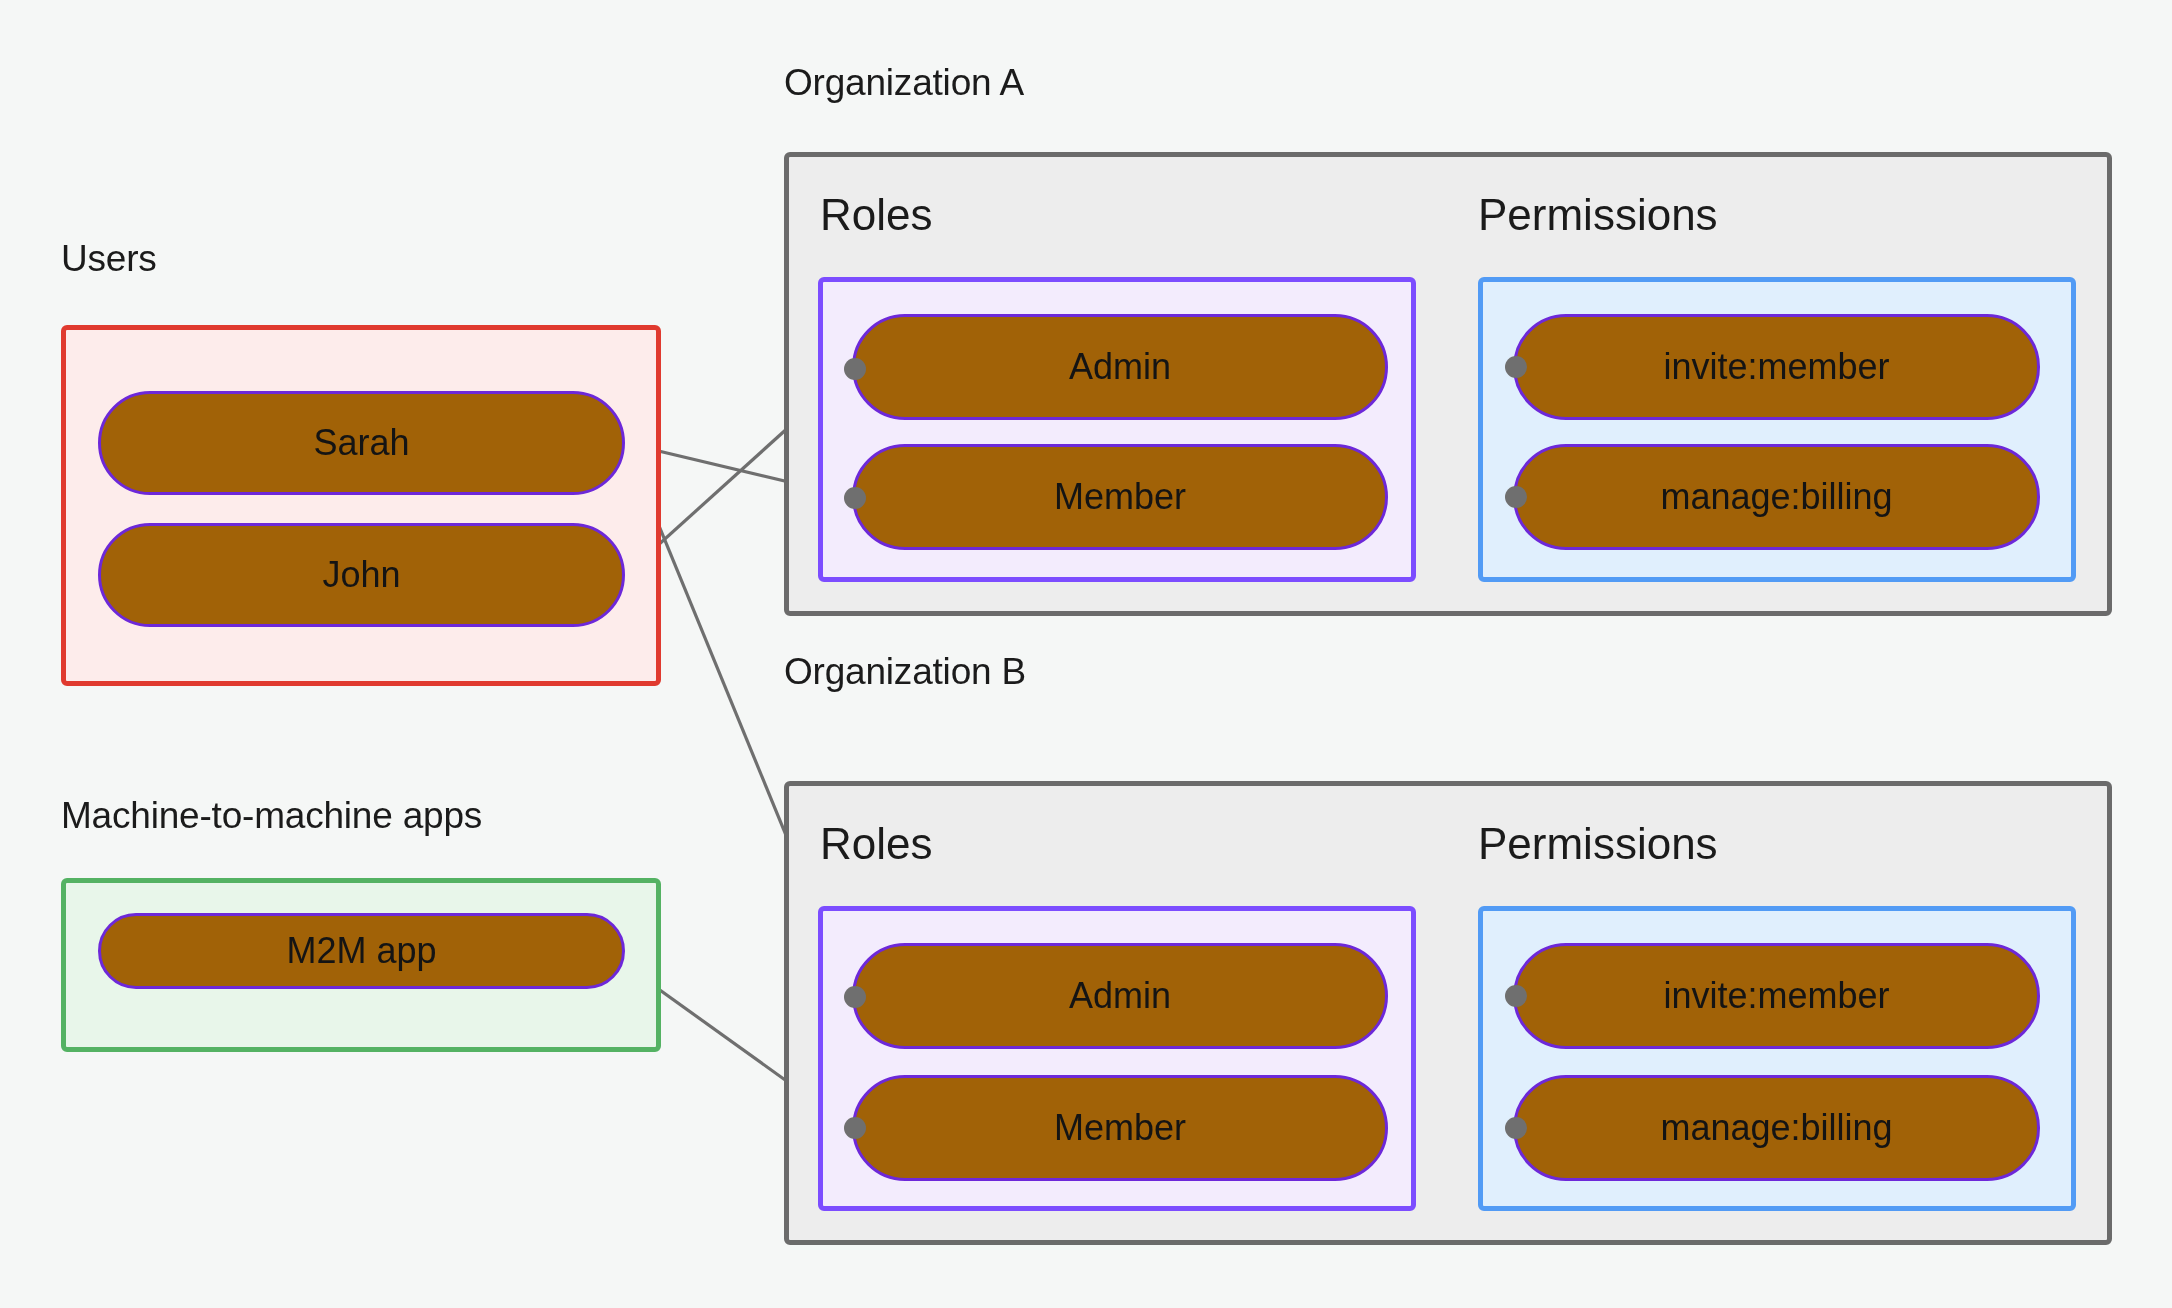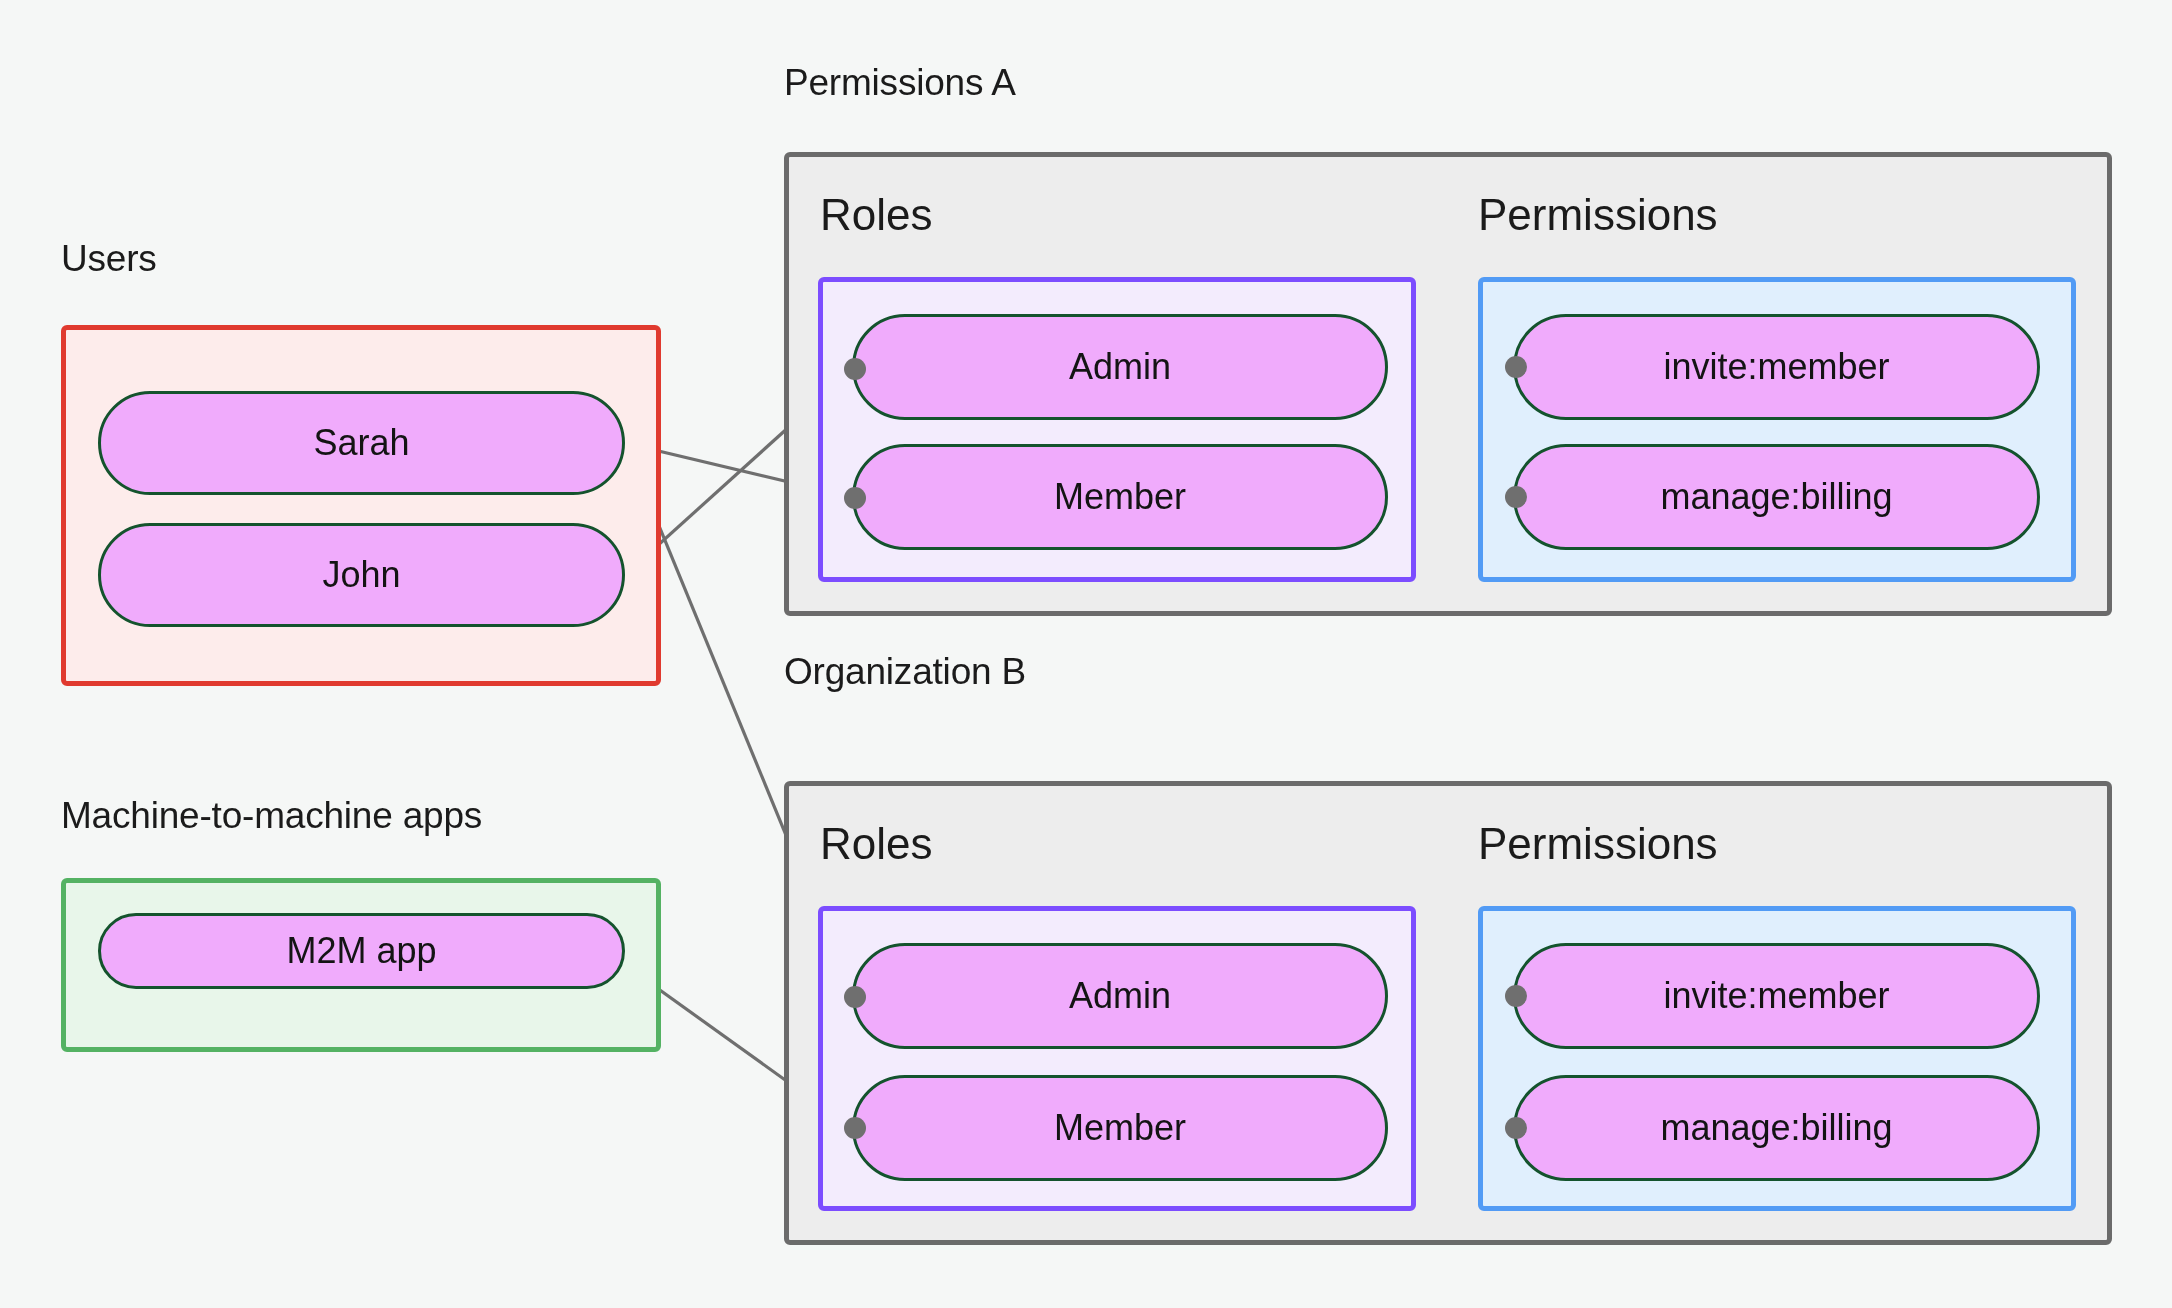--- a/index.html
+++ b/index.html
@@ -92,22 +92,22 @@
   }
   .box-perms {
     background: #e0effd;
     border: 5px solid #529bf5;
     z-index: 11;
   }
 
   
   .pill {
     position: absolute;
-    background: #f0abfc;
-    border: 3px solid #14532d;
+    background: #a16207;
+    border: 3px solid #6d28d9;
     border-radius: 999px;
     display: flex;
     align-items: center;
     justify-content: center;
     font-size: 36px;
     color: #141414;
     z-index: 20;
     white-space: nowrap;
   }
 
@@ -155,21 +155,21 @@
   <div class="pill" style="left:98px; top:391px; width:527px; height:104px;">Sarah</div>
 
   <div class="pill" style="left:98px; top:523px; width:527px; height:104px;">John</div>
 
   <div class="group-title" style="left:61px; top:795px;">Machine-to-machine apps</div>
 
   <div class="box box-m2m" style="left:61px; top:878px; width:600px; height:174px;"></div>
 
   <div class="pill" style="left:98px; top:913px; width:527px; height:76px;">M2M app</div>
 
-  <div class="org-title" style="left:784px; top:62px;">Permissions A</div>
+  <div class="org-title" style="left:784px; top:62px;">Organization A</div>
 
   <div class="box box-org" style="left:784px; top:152px; width:1328px; height:464px;"></div>
 
   <div class="panel-title" style="left:820px; top:190px;">Roles</div>
 
   <div class="panel-title" style="left:1478px; top:190px;">Permissions</div>
 
   <div class="box box-roles" style="left:818px; top:277px; width:598px; height:305px;"></div>
 
   <div class="box box-perms" style="left:1478px; top:277px; width:598px; height:305px;"></div>

